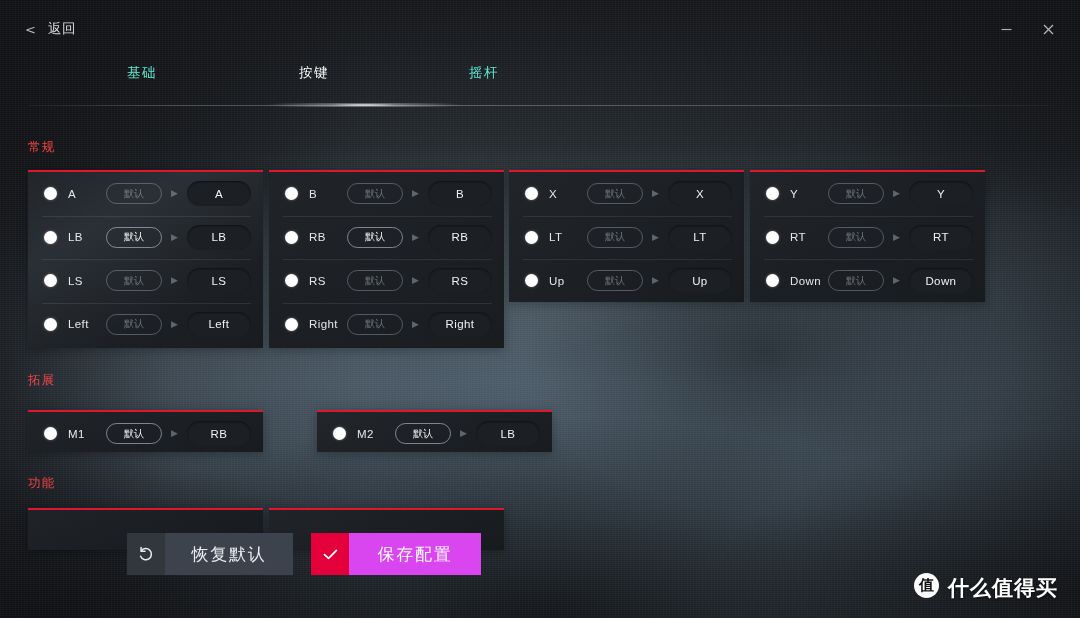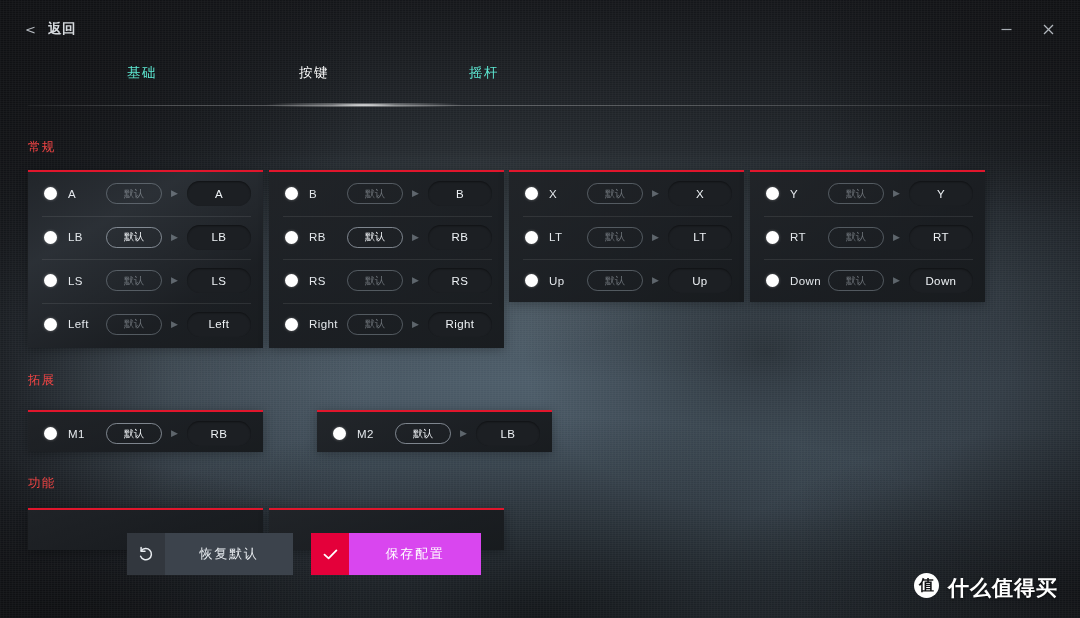--- a/index.html
+++ b/index.html
@@ -67,21 +67,21 @@
   }
   .back-btn {
     position: absolute; left: 25px; top: 20px;
     display: flex; align-items: center; gap: 12px;
     cursor: pointer;
   }
   .back-chevron {
     font-size: 13px; color: #b9bec4; line-height: 1;
     font-family: "DejaVu Sans", sans-serif;
   }
-  .back-label { font-size: 13.5px; color: #d6dade; letter-spacing: .5px; font-weight: bold; }
+  .back-label { font-size: 13.5px; color: #d6dade; letter-spacing: .5px; }
 
   .win-controls {
     position: absolute; right: 18px; top: 16px;
     display: flex; align-items: center; gap: 14px;
   }
   .win-btn {
     width: 28px; height: 26px; display: flex; align-items: center; justify-content: center;
     color: #a7acb2; cursor: pointer; font-size: 15px; line-height: 1;
     font-family: "DejaVu Sans", sans-serif;
   }
@@ -219,21 +219,21 @@
     cursor: pointer;
     overflow: hidden;
   }
   .action-btn .ico {
     width: 38px;
     display: flex; align-items: center; justify-content: center;
   }
   .action-btn .txt {
     flex: 1;
     display: flex; align-items: center; justify-content: center;
-    font-size: 13px; letter-spacing: 1.8px;
+    font-size: 17px; letter-spacing: 1.8px;
   }
   .btn-restore { left: 127px; width: 166px; }
   .btn-restore .ico { background: #32373e; }
   .btn-restore .txt { background: #3c434c; color: #e9edf1; }
   .btn-save { left: 311px; width: 170px; }
   .btn-save .ico { background: #e4003a; }
   .btn-save .txt { background: #d946ef; color: #ffffff; }
 
   .ico svg { display: block; }
 

